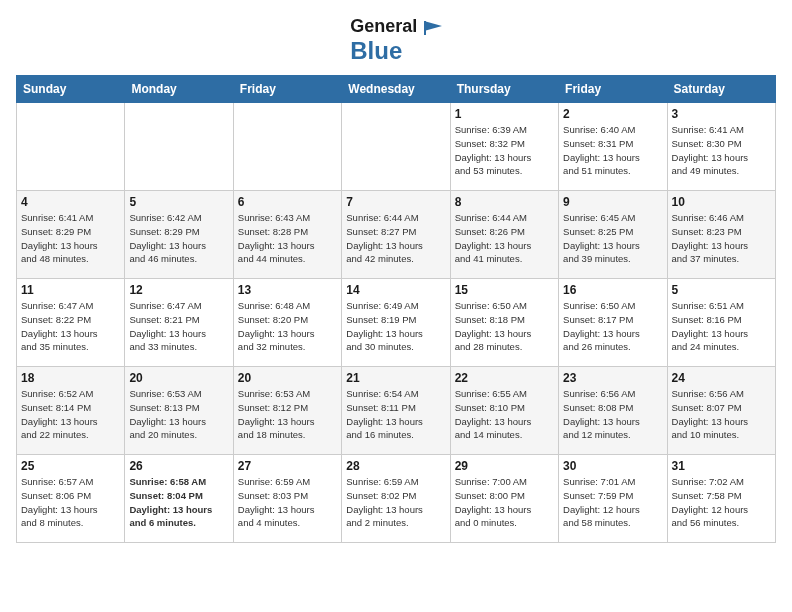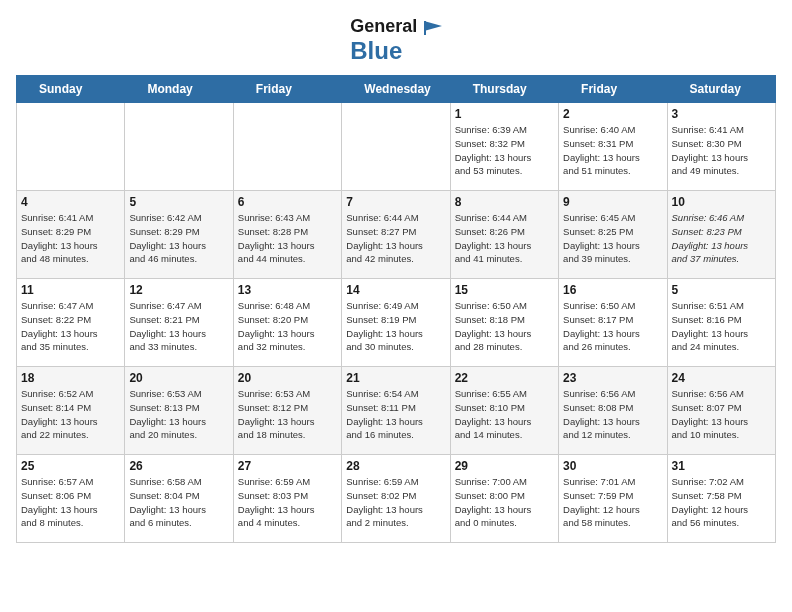--- a/index.html
+++ b/index.html
@@ -36,21 +36,21 @@
     table {
       width: 100%;
       border-collapse: collapse;
       table-layout: fixed;
     }
     thead th {
       background: #2e6da4;
       color: #fff;
       font-size: 12px;
       font-weight: bold;
-      padding: 6px 22px;
+      padding: 6px 6px;
       text-align: left;
       border: 1px solid #2e6da4;
     }
     tbody tr { vertical-align: top; }
     tbody td {
       border: 1px solid #ccc;
       padding: 4px 4px 4px 4px;
       font-size: 10px;
       color: #333;
       height: 88px;
@@ -172,21 +172,21 @@
         </td>
         <td>
           <div class="day-num">9</div>
           <div class="day-info" style="white-space: pre-line;">Sunrise: 6:45 AM
 Sunset: 8:25 PM
 Daylight: 13 hours
 and 39 minutes.</div>
         </td>
         <td>
           <div class="day-num">10</div>
-          <div class="day-info" style="white-space: pre-line; font-style: italic;">Sunrise: 6:46 AM
+          <div class="day-info" style="white-space: pre-line;">Sunrise: 6:46 AM
 Sunset: 8:23 PM
 Daylight: 13 hours
 and 37 minutes.</div>
         </td>
       </tr>
       <tr>
         <td>
           <div class="day-num">11</div>
           <div class="day-info" style="white-space: pre-line;">Sunrise: 6:47 AM
 Sunset: 8:22 PM
@@ -290,21 +290,21 @@
       <tr>
         <td>
           <div class="day-num">25</div>
           <div class="day-info" style="white-space: pre-line;">Sunrise: 6:57 AM
 Sunset: 8:06 PM
 Daylight: 13 hours
 and 8 minutes.</div>
         </td>
         <td>
           <div class="day-num">26</div>
-          <div class="day-info" style="white-space: pre-line;">Sunrise: 6:58 AM
+          <div class="day-info" style="white-space: pre-line; font-weight: bold;">Sunrise: 6:58 AM
 Sunset: 8:04 PM
 Daylight: 13 hours
 and 6 minutes.</div>
         </td>
         <td>
           <div class="day-num">27</div>
           <div class="day-info" style="white-space: pre-line;">Sunrise: 6:59 AM
 Sunset: 8:03 PM
 Daylight: 13 hours
 and 4 minutes.</div>

